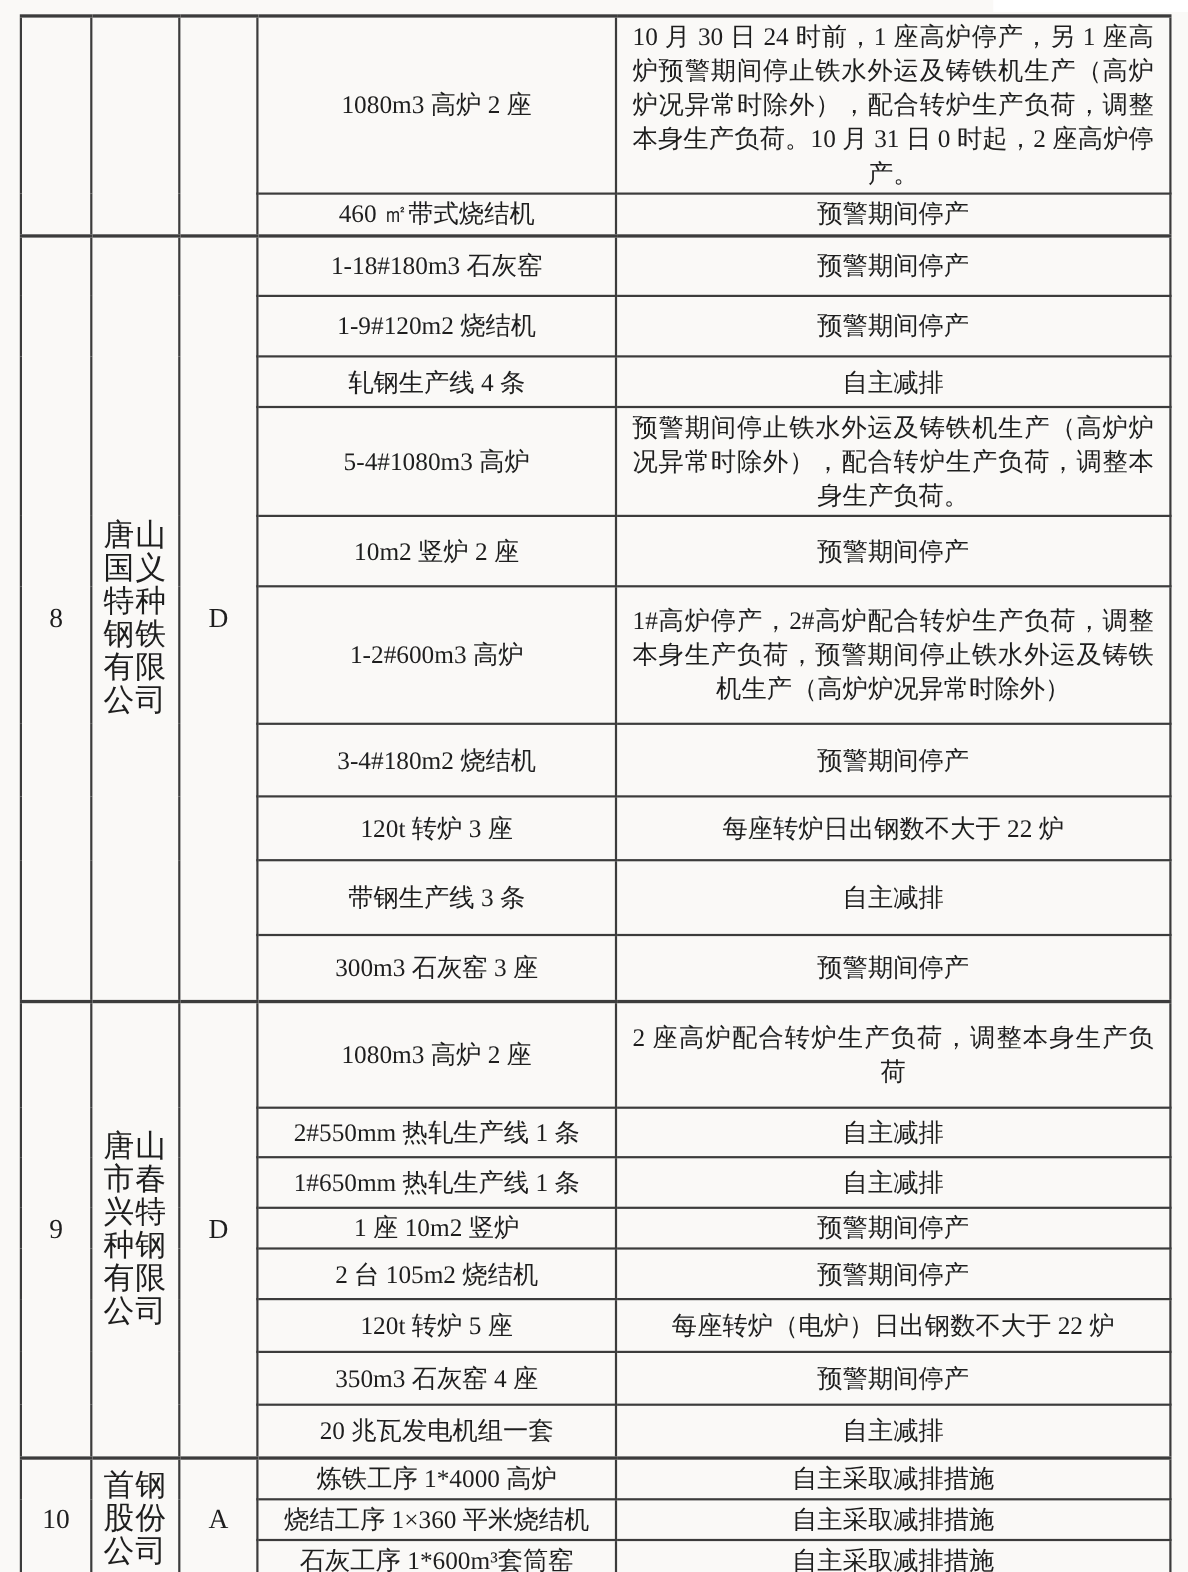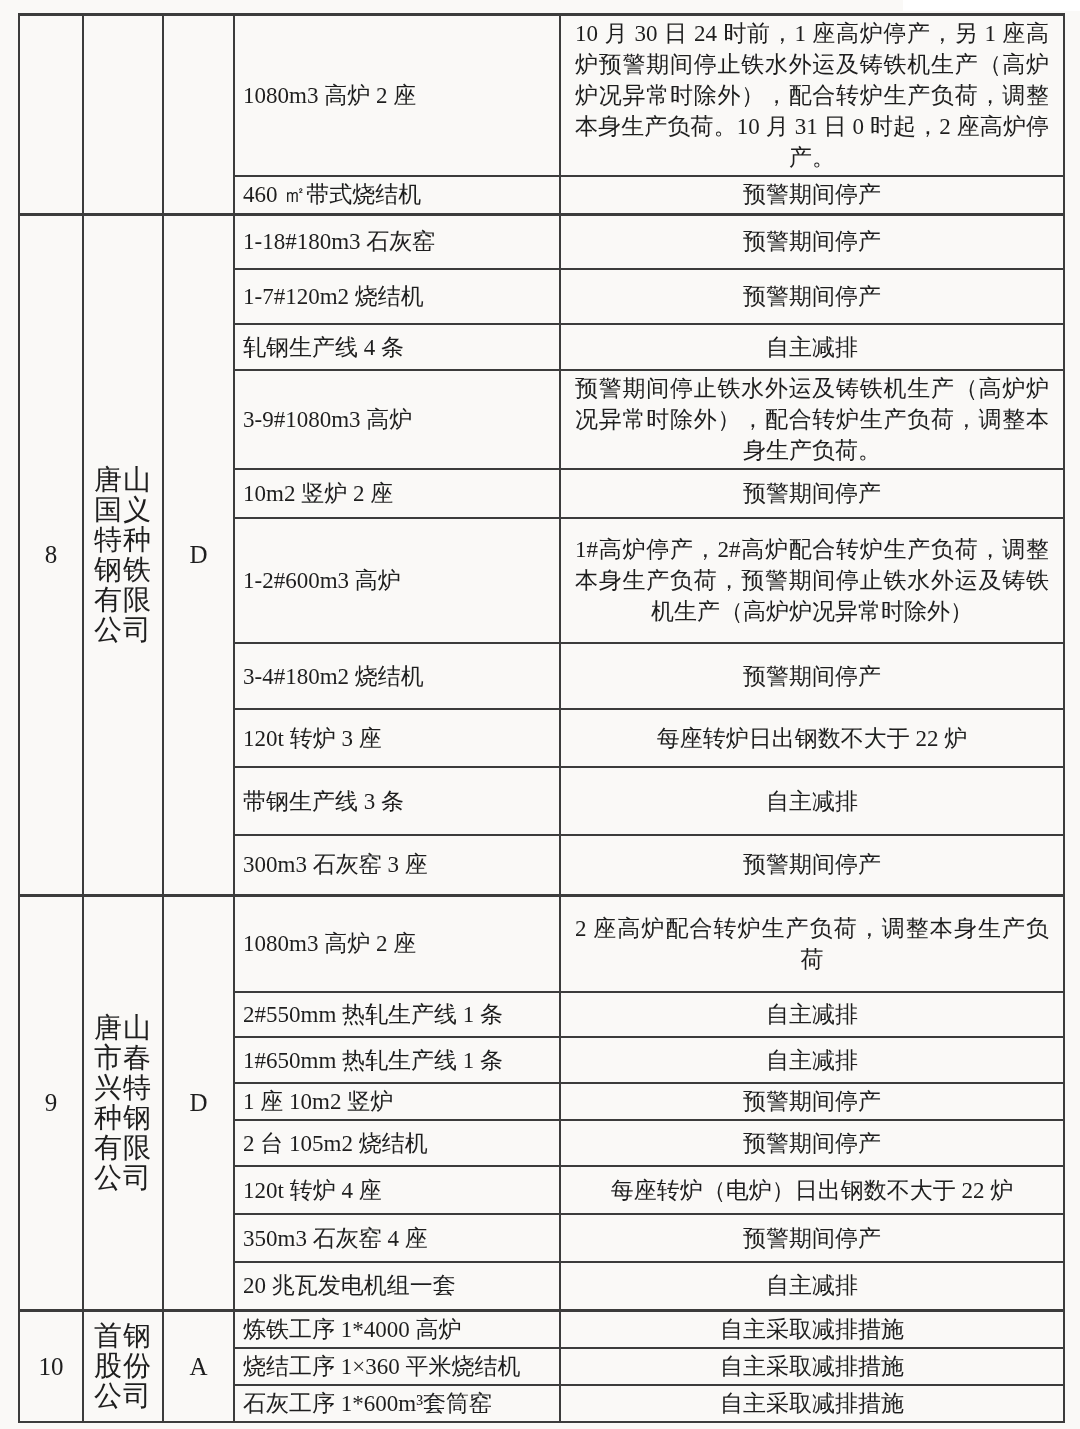--- a/index.html
+++ b/index.html
@@ -46,20 +46,21 @@
     font-size:25px;
   }
   td.c-company{
     text-align:center;
     padding:1px 10px;
     font-size:28px;
     line-height:30px;
     letter-spacing:1px;
   }
   td.c-equip{
+    text-align:center;
     padding:2px 8px;
     margin-top:28px;
   }
   td.c-measure{
     text-align:justify;
     text-align-last:center;
     padding:2px 14px;
   }
 </style>
 </head>
@@ -88,32 +89,32 @@
         <td class="c-measure">预警期间停产</td>
       </tr>
       <tr class="group-start" style="height: 55px;">
         <td rowspan="10" class="c-number">8</td>
         <td rowspan="10" class="c-company">唐山国义特种钢铁有限公司</td>
         <td rowspan="10" class="c-grade">D</td>
         <td class="c-equip">1-18#180m3 石灰窑</td>
         <td class="c-measure">预警期间停产</td>
       </tr>
       <tr style="height: 55px;">
-        <td class="c-equip">1-7#120m2 烧结机</td>
+        <td class="c-equip">1-9#120m2 烧结机</td>
         <td class="c-measure">预警期间停产</td>
       </tr>
       <tr style="height: 46px; border-radius: 19px;">
         <td class="c-equip">轧钢生产线 4 条</td>
         <td class="c-measure">自主减排</td>
       </tr>
       <tr style="height: 94px;">
-        <td class="c-equip">3-9#1080m3 高炉</td>
+        <td class="c-equip">5-4#1080m3 高炉</td>
         <td class="c-measure">预警期间停止铁水外运及铸铁机生产（高炉炉况异常时除外），配合转炉生产负荷，调整本身生产负荷。</td>
       </tr>
-      <tr style="height: 49px;">
+      <tr style="height: 64px;">
         <td class="c-equip">10m2 竖炉 2 座</td>
         <td class="c-measure">预警期间停产</td>
       </tr>
       <tr style="height: 125px;">
         <td class="c-equip">1-2#600m3 高炉</td>
         <td class="c-measure">1#高炉停产，2#高炉配合转炉生产负荷，调整本身生产负荷，预警期间停止铁水外运及铸铁机生产（高炉炉况异常时除外）</td>
       </tr>
       <tr style="height: 66px; padding-left: 25px;">
         <td class="c-equip">3-4#180m2 烧结机</td>
         <td class="c-measure">预警期间停产</td>
@@ -147,21 +148,21 @@
       </tr>
       <tr style="height: 33px;">
         <td class="c-equip">1 座 10m2 竖炉</td>
         <td class="c-measure">预警期间停产</td>
       </tr>
       <tr style="height: 46px;">
         <td class="c-equip">2 台 105m2 烧结机</td>
         <td class="c-measure">预警期间停产</td>
       </tr>
       <tr style="height: 48px;">
-        <td class="c-equip">120t 转炉 4 座</td>
+        <td class="c-equip">120t 转炉 5 座</td>
         <td class="c-measure">每座转炉（电炉）日出钢数不大于 22 炉</td>
       </tr>
       <tr style="height: 48px;">
         <td class="c-equip">350m3 石灰窑 4 座</td>
         <td class="c-measure">预警期间停产</td>
       </tr>
       <tr style="height: 48px;">
         <td class="c-equip">20 兆瓦发电机组一套</td>
         <td class="c-measure">自主减排</td>
       </tr>

